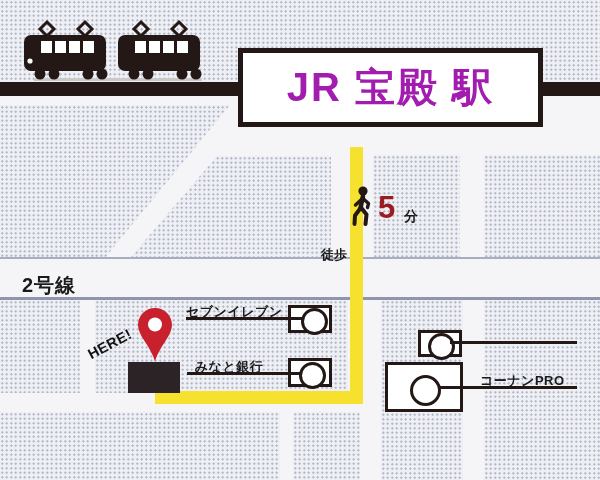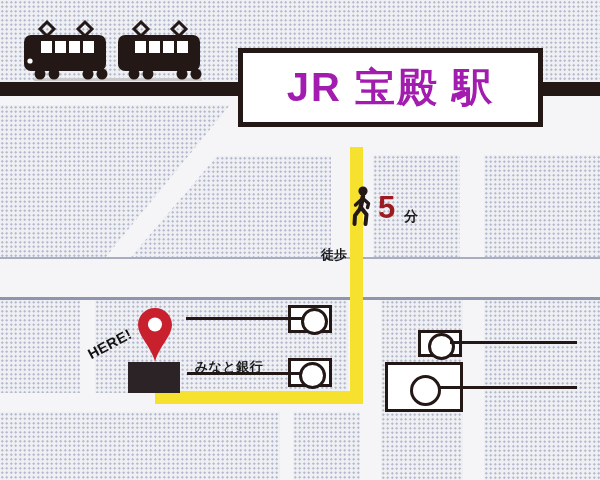--- a/index.html
+++ b/index.html
@@ -107,20 +107,21 @@
   <div class="dots blkC"></div>
   <div class="dots blkD"></div>
   <div class="dots blkE"></div>
   <div class="dots blkF"></div>
   <div class="dots blkG"></div>
   <div class="dots blkK"></div>
   <div class="dots blkH"></div>
   <div class="dots blkI"></div>
 
   <div class="route2-band"></div>
+  <div class="route2-label">2号線</div>
 
   <div class="railway"></div>
   <svg class="trains" viewBox="0 0 182 64" aria-hidden="true">
     <rect x="10" y="60" width="168" height="3" fill="#c9c9c9"></rect>
     <g fill="#231815">
 
       <g>
         <path d="M23 4 L30 11 L23 18 L16 11 Z" fill="none" stroke="#231815" stroke-width="3"></path>
         <path d="M61 4 L68 11 L61 18 L54 11 Z" fill="none" stroke="#231815" stroke-width="3"></path>
         <circle cx="16" cy="56" r="5.5"></circle>
@@ -181,21 +182,23 @@
   <div class="bld bld-bank">
     <div class="bcirc"></div>
   </div>
   <div class="bld bld-sugi">
     <div class="bcirc"></div>
   </div>
   <div class="bld bld-kohnan">
     <div class="bcirc"></div>
   </div>
 
+  <div class="lm-label lbl-seven">セブンイレブン</div>
   <div class="lm-label lbl-bank">みなと銀行</div>
+  <div class="lm-label lbl-kohnan">コーナンPRO</div>
 
   <div class="dest"></div>
   <svg class="pin" viewBox="0 0 36 54" aria-hidden="true">
     <path d="M18 0 C8.3 0 1 7.6 1 17 C1 21.6 3.6 26.8 6.6 31.6 C10.6 38 15.2 44.4 18 53.5 C20.8 44.4 25.4 38 29.4 31.6 C32.4 26.8 35 21.6 35 17 C35 7.6 27.7 0 18 0 Z" fill="#c8202d"></path>
     <circle cx="18" cy="16.5" r="7" fill="#fff"></circle>
   </svg>
   <div class="here">HERE!</div>
 
 </div>
 

